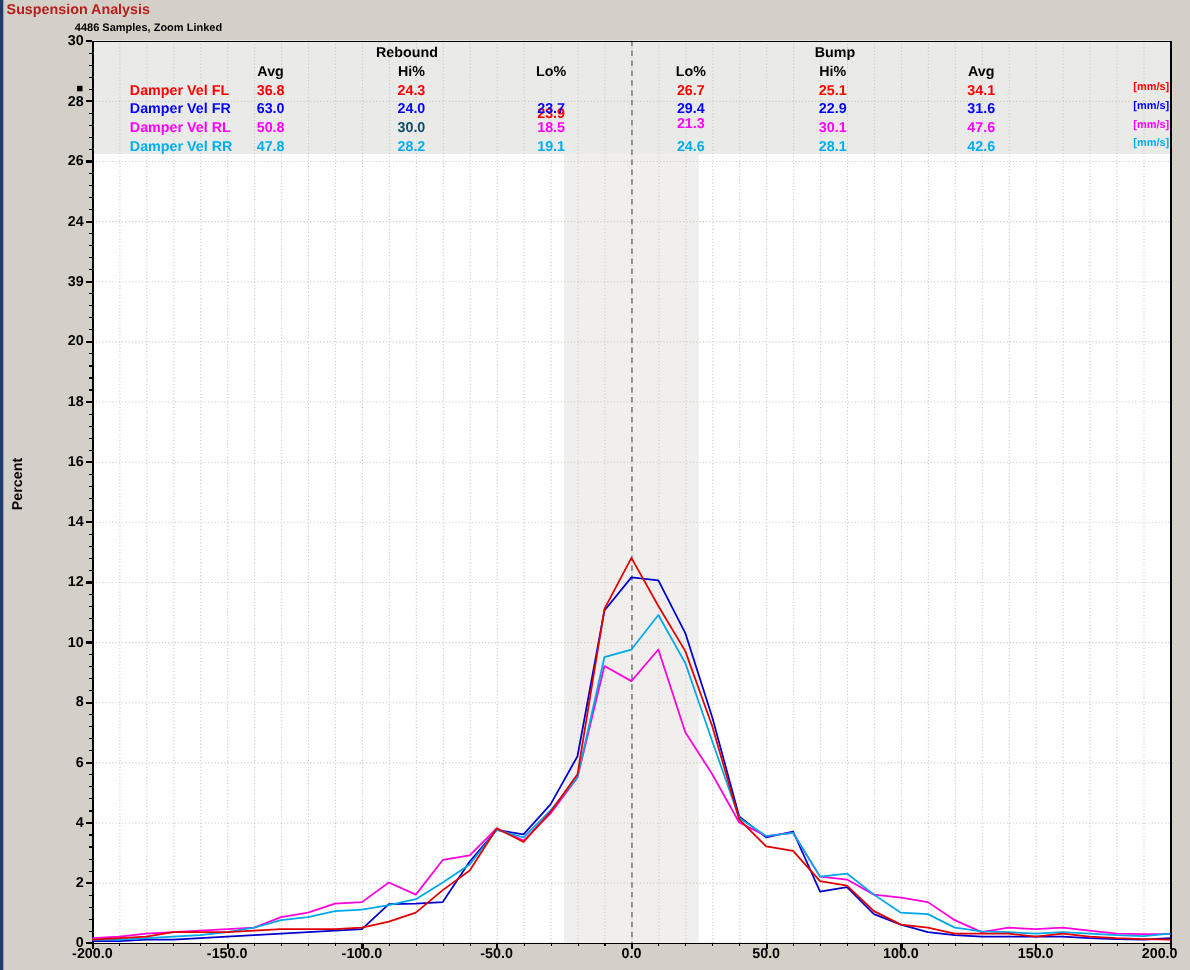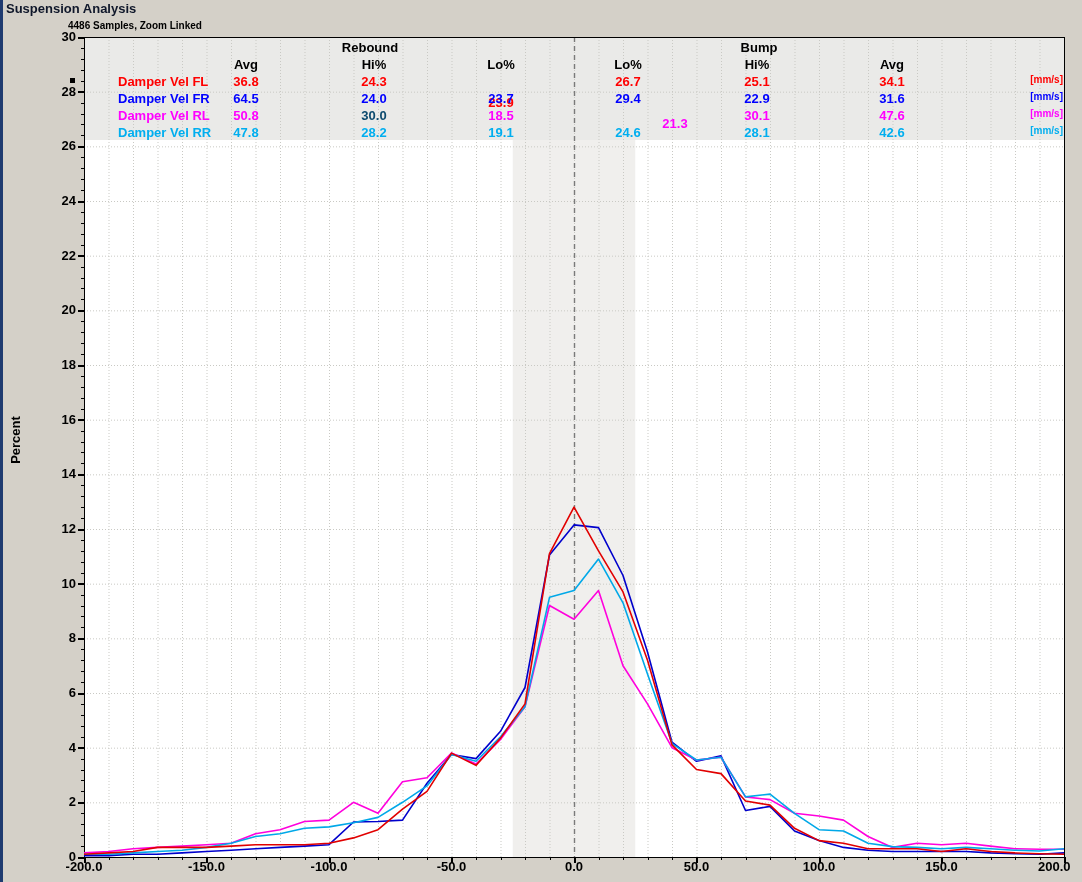--- a/index.html
+++ b/index.html
@@ -5,21 +5,21 @@
   html,body{margin:0;padding:0;}
   body{
     width:1082px;height:882px;position:relative;overflow:hidden;
     background:#d4d0c8;
     font-family:"Liberation Sans",sans-serif;
     font-weight:bold;
     -webkit-font-smoothing:none;
   }
   .abs{position:absolute;}
   #left-edge{left:0;top:0;width:3px;height:882px;background:#1f3b70;}
-  #title{left:6px;top:1px;font-size:13px;color:#0f172a;white-space:nowrap;}
+  #title{left:6px;top:1px;font-size:13px;color:#b91c1c;white-space:nowrap;}
   #subtitle{left:68px;top:20px;font-size:10px;color:#000;white-space:nowrap;}
   #chart-svg{left:0;top:0;}
   .ylab{font-size:13px;color:#000;text-align:right;width:76px;left:0;}
   .xlab{font-size:13px;color:#000;white-space:nowrap;transform:translateX(-50%);}
   #ylabel{left:-34px;top:432px;width:100px;height:16px;text-align:center;
           font-size:13px;color:#000;transform:rotate(-90deg);}
   .lg-group,.lg-col,.lg-cell{font-size:13px;white-space:nowrap;transform:translateX(-50%);}
   .lg-name{font-size:13px;white-space:nowrap;margin-left:40px;}
   .lg-units{font-size:10px;white-space:nowrap;transform:translateX(-100%);}
   .lg-marker{width:5px;height:5px;background:#000;}
@@ -229,32 +229,32 @@
     <div class="abs lg-marker" style="left: 70px; top: 78px;"></div>
     <div class="abs lg-name" style="left: 78px; top: 74px; color: rgb(255, 0, 0);">Damper Vel FL</div>
     <div class="abs lg-cell" style="left: 246px; top: 74px; color: rgb(255, 0, 0);">36.8</div>
     <div class="abs lg-cell" style="left: 374px; top: 74px; color: rgb(255, 0, 0);">24.3</div>
     <div class="abs lg-cell" style="left: 501px; top: 74px; color: rgb(255, 0, 0); margin-top: 21px;">23.9</div>
     <div class="abs lg-cell" style="left: 628px; top: 74px; color: rgb(255, 0, 0);">26.7</div>
     <div class="abs lg-cell" style="left: 757px; top: 74px; color: rgb(255, 0, 0);">25.1</div>
     <div class="abs lg-cell" style="left: 892px; top: 74px; color: rgb(255, 0, 0);">34.1</div>
     <div class="abs lg-units" style="left: 1063px; top: 74px; color: rgb(255, 0, 0);">[mm/s]</div>
     <div class="abs lg-name" style="left: 78px; top: 91px; color: rgb(0, 0, 255);">Damper Vel FR</div>
-    <div class="abs lg-cell" style="left: 246px; top: 91px; color: rgb(0, 0, 255);">64.5</div>
+    <div class="abs lg-cell" style="left: 246px; top: 91px; color: rgb(0, 0, 255);">63.0</div>
     <div class="abs lg-cell" style="left: 374px; top: 91px; color: rgb(0, 0, 255);">24.0</div>
     <div class="abs lg-cell" style="left: 501px; top: 91px; color: rgb(0, 0, 255);">23.7</div>
     <div class="abs lg-cell" style="left: 628px; top: 91px; color: rgb(0, 0, 255);">29.4</div>
     <div class="abs lg-cell" style="left: 757px; top: 91px; color: rgb(0, 0, 255);">22.9</div>
     <div class="abs lg-cell" style="left: 892px; top: 91px; color: rgb(0, 0, 255);">31.6</div>
     <div class="abs lg-units" style="left: 1063px; top: 91px; color: rgb(0, 0, 255);">[mm/s]</div>
     <div class="abs lg-name" style="left: 78px; top: 108px; color: rgb(255, 0, 255);">Damper Vel RL</div>
     <div class="abs lg-cell" style="left: 246px; top: 108px; color: rgb(255, 0, 255);">50.8</div>
     <div class="abs lg-cell" style="left: 374px; top: 108px; color: #0c4a6e;">30.0</div>
     <div class="abs lg-cell" style="left: 501px; top: 108px; color: rgb(255, 0, 255);">18.5</div>
-    <div class="abs lg-cell" style="left: 628px; top: 116px; color: rgb(255, 0, 255); margin-left: 47px;">21.3</div>
+    <div class="abs lg-cell" style="left: 628px; top: 104px; color: rgb(255, 0, 255);">21.3</div>
     <div class="abs lg-cell" style="left: 757px; top: 108px; color: rgb(255, 0, 255);">30.1</div>
     <div class="abs lg-cell" style="left: 892px; top: 108px; color: rgb(255, 0, 255);">47.6</div>
     <div class="abs lg-units" style="left: 1063px; top: 108px; color: rgb(255, 0, 255);">[mm/s]</div>
     <div class="abs lg-name" style="left: 78px; top: 125px; color: rgb(0, 174, 239); text-align: center;">Damper Vel RR</div>
     <div class="abs lg-cell" style="left: 246px; top: 125px; color: rgb(0, 174, 239);">47.8</div>
     <div class="abs lg-cell" style="left: 374px; top: 125px; color: rgb(0, 174, 239);">28.2</div>
     <div class="abs lg-cell" style="left: 501px; top: 125px; color: rgb(0, 174, 239);">19.1</div>
     <div class="abs lg-cell" style="left: 628px; top: 125px; color: rgb(0, 174, 239);">24.6</div>
     <div class="abs lg-cell" style="left: 757px; top: 125px; color: rgb(0, 174, 239);">28.1</div>
     <div class="abs lg-cell" style="left: 892px; top: 125px; color: rgb(0, 174, 239);">42.6</div>
@@ -276,20 +276,20 @@
     <div class="abs ylab" style="top: 794.333px;">2</div>
     <div class="abs ylab" style="top: 739.667px;">4</div>
     <div class="abs ylab" style="top: 685px;">6</div>
     <div class="abs ylab" style="top: 630.333px;">8</div>
     <div class="abs ylab" style="top: 575.667px;">10</div>
     <div class="abs ylab" style="top: 521px;">12</div>
     <div class="abs ylab" style="top: 466.333px;">14</div>
     <div class="abs ylab" style="top: 411.667px;">16</div>
     <div class="abs ylab" style="top: 357px;">18</div>
     <div class="abs ylab" style="top: 302.333px;">20</div>
-    <div class="abs ylab" style="top: 247.667px;">22</div>
+    <div class="abs ylab" style="top: 247.667px;">39</div>
     <div class="abs ylab" style="top: 193px;">24</div>
     <div class="abs ylab" style="top: 138.333px;">26</div>
     <div class="abs ylab" style="top: 83.6667px;">28</div>
     <div class="abs ylab" style="top: 29px;">30</div>
   </div>
 
 <div class="abs" id="plot-hit"></div>
 
 </body></html>

